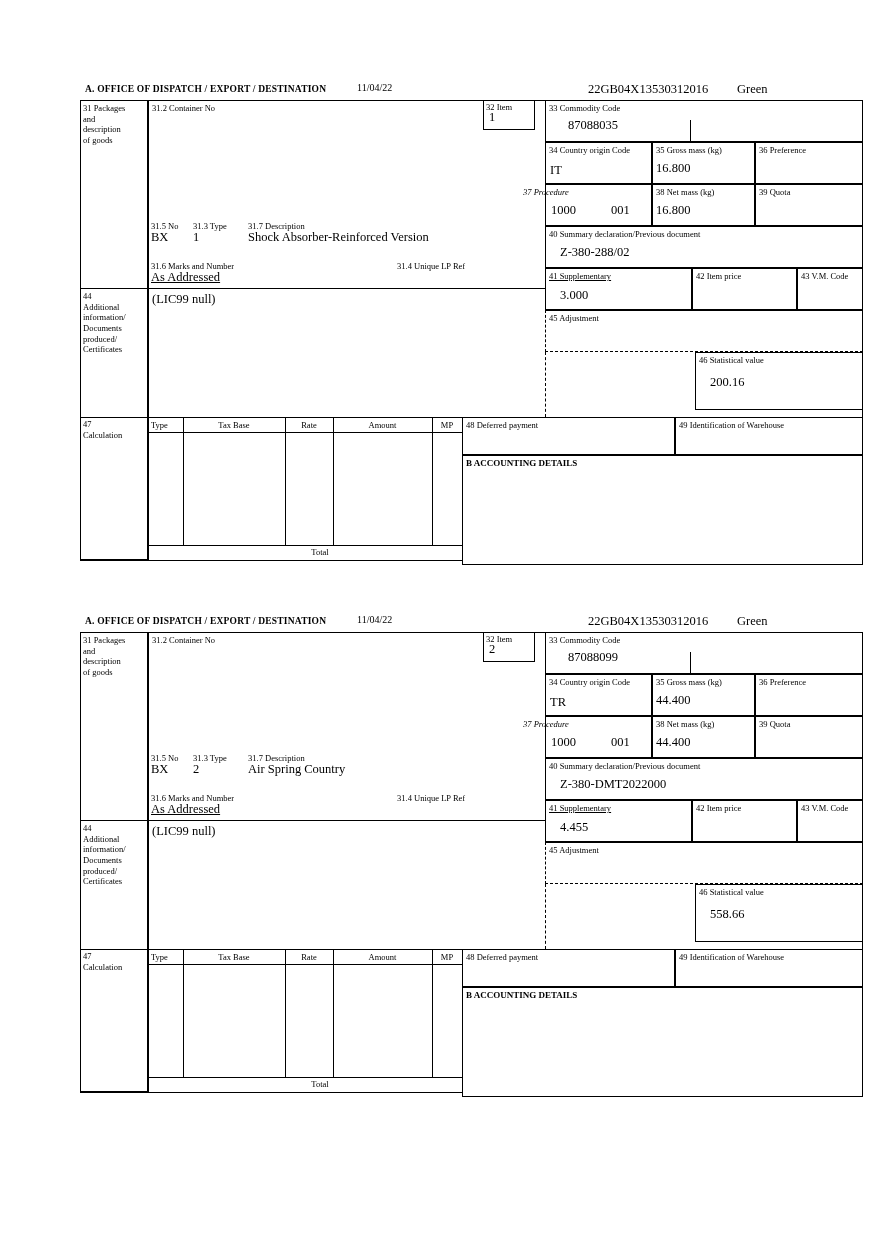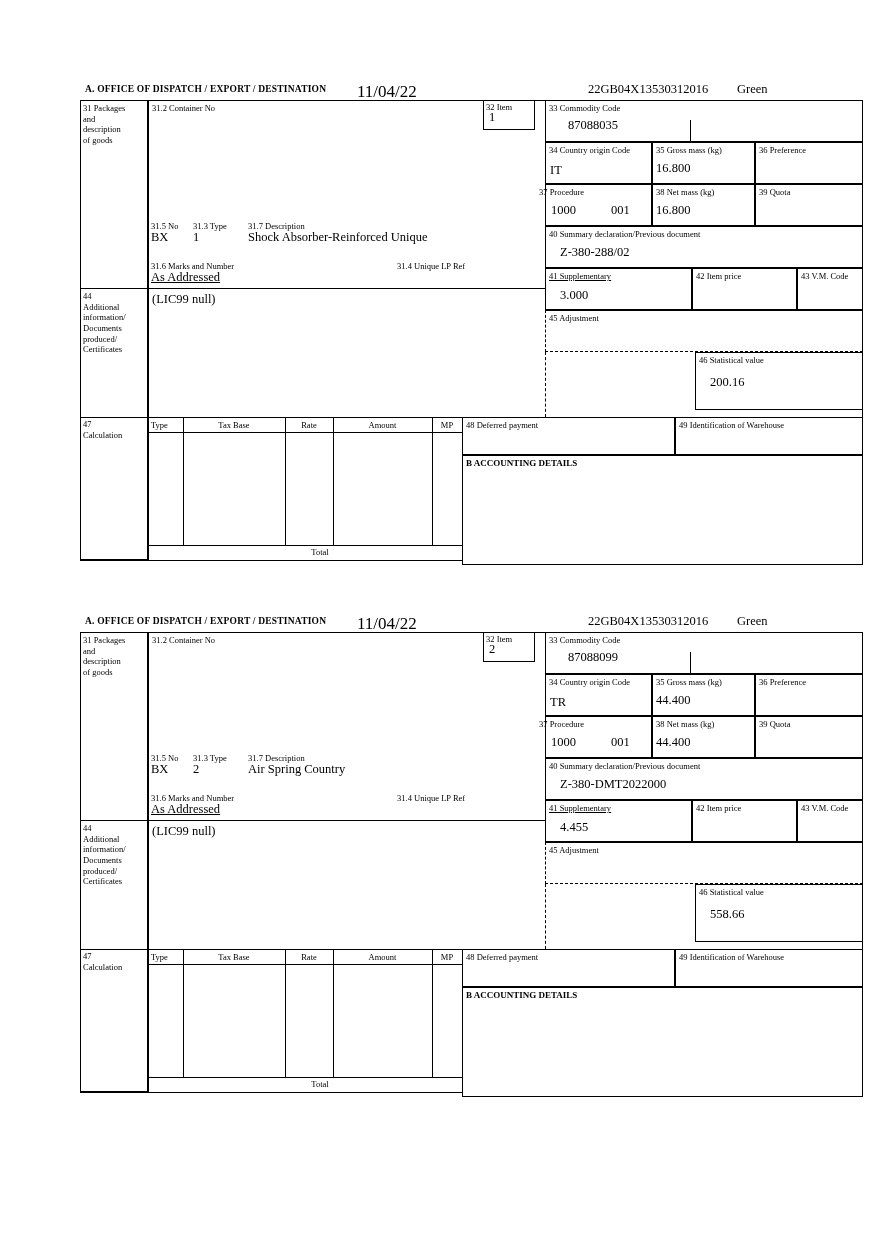--- a/index.html
+++ b/index.html
@@ -4,21 +4,21 @@
 <style>
   html,body{margin:0;padding:0;background:#fff;}
   .sheet{position:relative;width:882px;height:1250px;background:#fff;overflow:hidden;
          font-family:"Liberation Serif",serif;color:#000;}
   .block{position:absolute;left:80px;width:783px;height:492px;}
 
   
   .lbl{position:absolute;font-size:8.5px;line-height:1.25;white-space:pre-line;}
   .val{position:absolute;font-size:12.5px;line-height:1.1;white-space:nowrap;}
   .hdr-office{position:absolute;left:5px;top:4px;font-size:9.5px;font-weight:bold;letter-spacing:.2px;}
-  .hdr-date{position:absolute;left:277px;top:2px;font-size:17px;}
+  .hdr-date{position:absolute;left:277px;top:2px;font-size:10px;}
   .hdr-ref{position:absolute;left:508px;top:2px;font-size:12.5px;}
   .hdr-ref-status{position:absolute;left:657px;top:2px;font-size:12.5px;}
 
   
   .hl{position:absolute;height:0;border-top:1px solid #000;}
   .vl{position:absolute;width:0;border-left:1px solid #000;}
   .bx{position:absolute;border:1px solid #000;box-sizing:border-box;}
 
   .l-top{left:0;top:20px;width:783px;}
   .l-sep{left:0;top:208px;width:465px;}
@@ -61,21 +61,21 @@
   .t312{left:72px;top:23px;}
   .t32{left:406px;top:22px;}
   .vItem{left:409px;top:31px;}
   .t33{left:469px;top:23px;}
   .v33{left:488px;top:39px;}
   .t34{left:469px;top:65px;}
   .v34{left:470px;top:84px;}
   .t35{left:576px;top:65px;}
   .v35{left:576px;top:82px;}
   .t36{left:679px;top:65px;}
-  .t37{left:459px;top:107px;}
+  .t37{left:443px;top:107px;font-style:italic;}
   .v37a{left:471px;top:124px;}
   .v37b{left:531px;top:124px;}
   .t38{left:576px;top:107px;}
   .v38{left:576px;top:124px;}
   .t39{left:679px;top:107px;}
   .t40{left:469px;top:149px;}
   .v40{left:480px;top:166px;}
   .t41{left:469px;top:191px;text-decoration:underline;}
   .v41{left:480px;top:209px;}
   .t42{left:616px;top:191px;}
@@ -183,21 +183,21 @@
     <div class="lbl t42">42 Item price</div>
     <div class="lbl t43">43 V.M. Code</div>
     <div class="lbl t45">45 Adjustment</div>
     <div class="lbl t46">46 Statistical value</div>
     <div class="val v46">200.16</div>
     <div class="lbl t315">31.5 No</div>
     <div class="lbl t313">31.3 Type</div>
     <div class="lbl t317">31.7 Description</div>
     <div class="val v315">BX</div>
     <div class="val v313">1</div>
-    <div class="val v317">Shock Absorber-Reinforced Unique</div>
+    <div class="val v317">Shock Absorber-Reinforced Version</div>
     <div class="lbl t316">31.6 Marks and Number</div>
     <div class="lbl t314">31.4 Unique LP Ref</div>
     <div class="val v316">As Addressed</div>
     <div class="val v44">(LIC99 null)</div>
     <div class="lbl hType">Type</div>
     <div class="lbl hTax">Tax Base</div>
     <div class="lbl hRate">Rate</div>
     <div class="lbl hAmount">Amount</div>
     <div class="lbl hMP">MP</div>
     <div class="lbl tTotal">Total</div>

